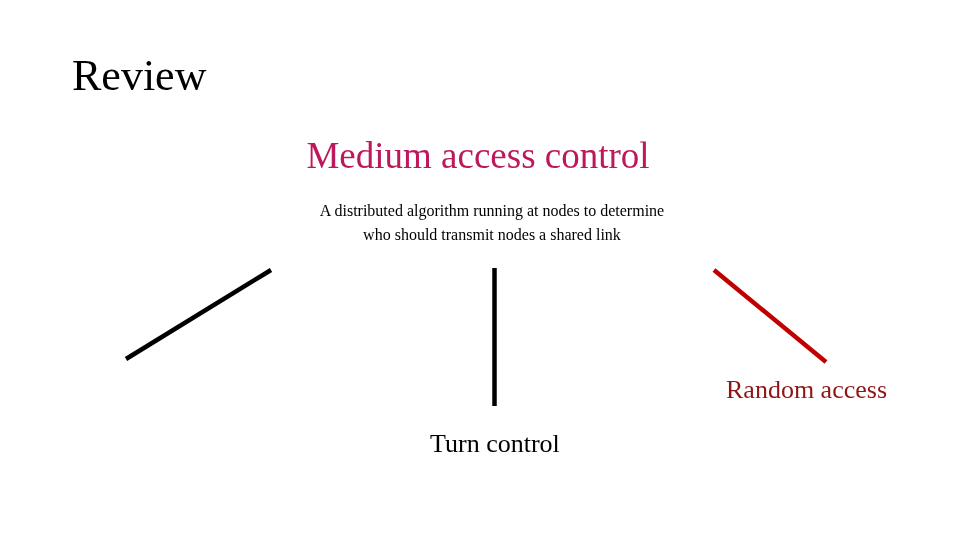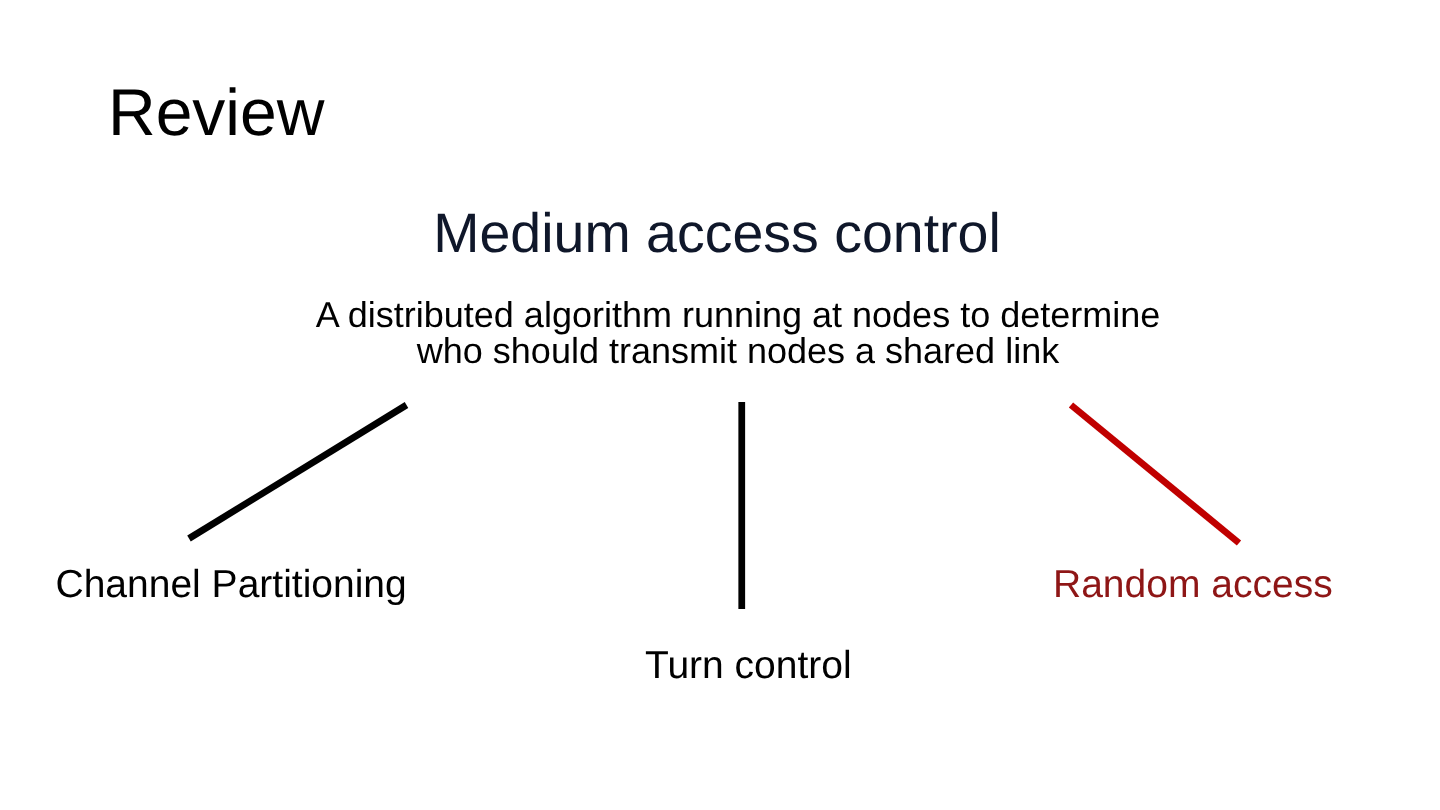--- a/index.html
+++ b/index.html
@@ -4,21 +4,21 @@
 <style>
   html, body {
     margin: 0;
     padding: 0;
   }
   .stage {
     position: relative;
     width: 960px;
     height: 540px;
     overflow: hidden;
-    font-family: Liberation Sans, sans-serif;
+    font-family: Liberation Serif, serif;
   }
   .txt {
     position: absolute;
     white-space: nowrap;
   }
   .slide-title {
     left: 72px;
     top: 50px;
     font-size: 44px;
     line-height: 1.2;
@@ -28,30 +28,30 @@
     top: 134px;
     transform: translateX(-50%);
     font-size: 37px;
     line-height: 1.2;
     text-align: center;
   }
   .subtitle {
     left: 492px;
     top: 199px;
     transform: translateX(-50%);
-    font-size: 24px;
+    font-size: 16px;
     line-height: 24px;
     text-align: center;
   }
   .branch-label {
     font-size: 26px;
     line-height: 1.2;
   }
   .label-channel { left: 37px;  top: 374px; }
-  .label-random  { left: 702px; top: 374px; }
+  .label-random  { left: 726px; top: 374px; }
   .label-turn    { left: 430px; top: 428px; }
   .lines-layer {
     position: absolute;
     left: 0;
     top: 0;
     width: 960px;
     height: 540px;
   }
 </style>
 </head>
@@ -60,26 +60,25 @@
 <div class="stage" style="background-color: rgb(255, 255, 255);">
 
   <svg class="lines-layer" viewBox="0 0 960 540" xmlns="http://www.w3.org/2000/svg">
     <line x1="126" y1="359" x2="271" y2="270" stroke-width="4.5" style="stroke: rgb(0, 0, 0);"></line>
     <line x1="494.5" y1="268" x2="494.5" y2="406" stroke-width="4.5" style="stroke: rgb(0, 0, 0);"></line>
     <line x1="714" y1="270" x2="826" y2="362" stroke-width="4.5" style="stroke: rgb(192, 0, 0);"></line>
   </svg>
 
   <div class="txt slide-title" style="color: rgb(0, 0, 0);">Review</div>
 
-  <div class="txt heading" style="color: #0f172a; text-align: right;">Medium access control</div>
+  <div class="txt heading" style="color: #be185d; text-align: right;">Medium access control</div>
 
   <div class="txt subtitle" style="color: rgb(0, 0, 0);">
     <div>A distributed algorithm running at nodes to determine</div>
     <div>who should transmit nodes a shared link</div>
   </div>
 
-  <div class="txt branch-label label-channel" style="color: rgb(0, 0, 0);">Channel Partitioning</div>
 
   <div class="txt branch-label label-random" style="color: rgb(142, 22, 22);">Random access</div>
 
   <div class="txt branch-label label-turn" style="color: rgb(0, 0, 0);">Turn control</div>
 
 </div>
 
 </body></html>

